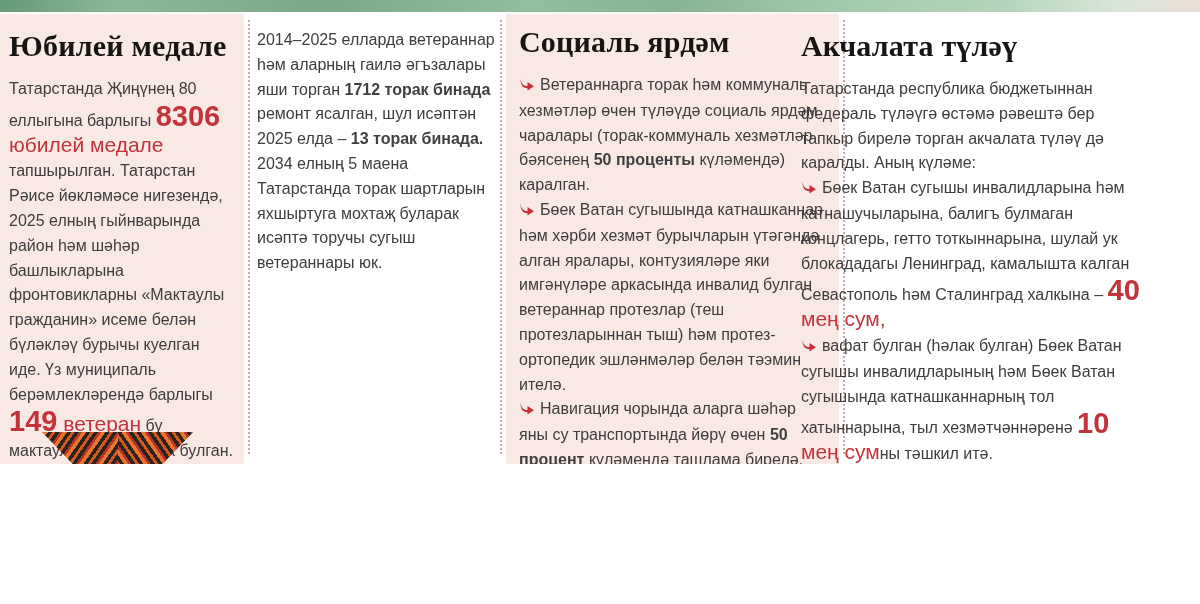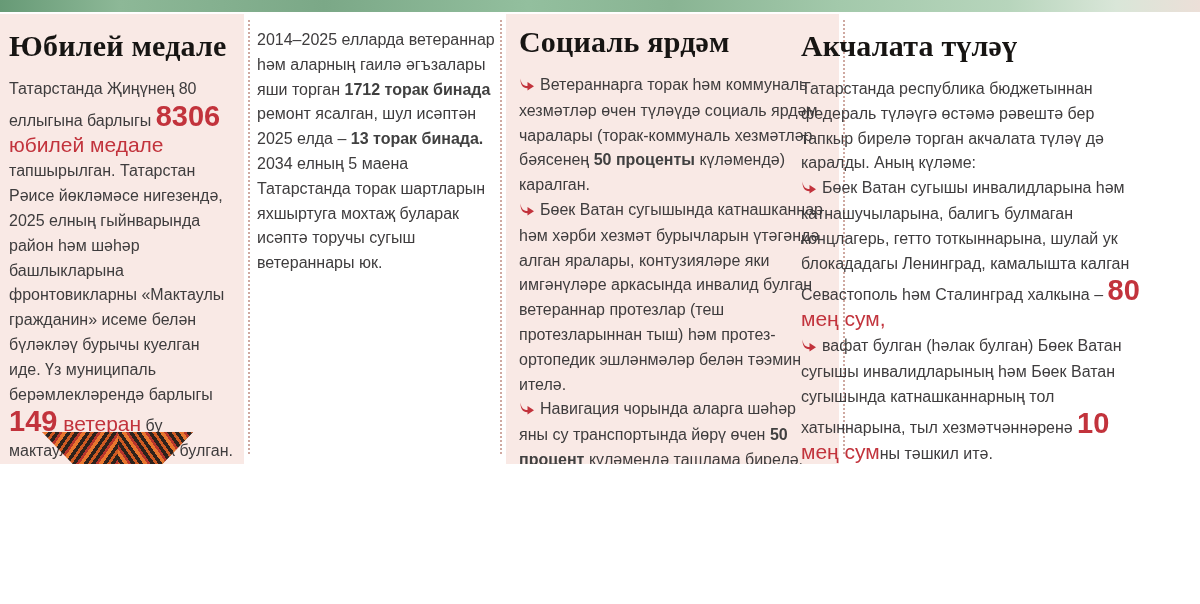--- a/index.html
+++ b/index.html
@@ -120,20 +120,20 @@
   </section>
 
   <div class="vdiv d3"></div>
 
   <section class="col col4">
     <h2 class="title">Акчалата түләү</h2>
     <div class="body">
         <p class="para gap"><span>Татарстанда республика бюджетыннан федераль түләүгә өстәмә рәвештә бер тапкыр бирелә торган акчалата түләү дә каралды. Аның күләме:</span></p>
         <p class="para bullet"><span class="arrow-wrap"><svg width="16" height="13" viewBox="0 0 16 13" aria-hidden="true">
               <path d="M1.5,0.5 C2,5.5 4.5,8 8.5,8 L8.5,4 L15,8.3 L8.5,12.6 L8.5,10.3 C3.5,10.3 1.2,6 1.5,0.5 Z" fill="#c2333c"></path>
-            </svg></span><span>Бөек Ватан сугышы инвалидларына һәм катнашучыларына, балигъ булмаган концлагерь, гетто тоткыннарына, шулай ук блокададагы Ленинград, камалышта калган Севастополь һәм Сталинград халкына – </span><span class="num">80</span><span class="red"> мең сум,</span></p>
+            </svg></span><span>Бөек Ватан сугышы инвалидларына һәм катнашучыларына, балигъ булмаган концлагерь, гетто тоткыннарына, шулай ук блокададагы Ленинград, камалышта калган Севастополь һәм Сталинград халкына – </span><span class="num">40</span><span class="red"> мең сум,</span></p>
         <p class="para bullet"><span class="arrow-wrap"><svg width="16" height="13" viewBox="0 0 16 13" aria-hidden="true">
               <path d="M1.5,0.5 C2,5.5 4.5,8 8.5,8 L8.5,4 L15,8.3 L8.5,12.6 L8.5,10.3 C3.5,10.3 1.2,6 1.5,0.5 Z" fill="#c2333c"></path>
             </svg></span><span>вафат булган (һәлак булган) Бөек Ватан сугышы инвалидларының һәм Бөек Ватан сугышында катнашканнарның тол хатыннарына, тыл хезмәтчәннәренә </span><span class="num">10</span><span class="red"> мең сум</span><span>ны тәшкил итә.</span></p>
       </div>
 
   </section>
 </div>
 
 </body></html>

